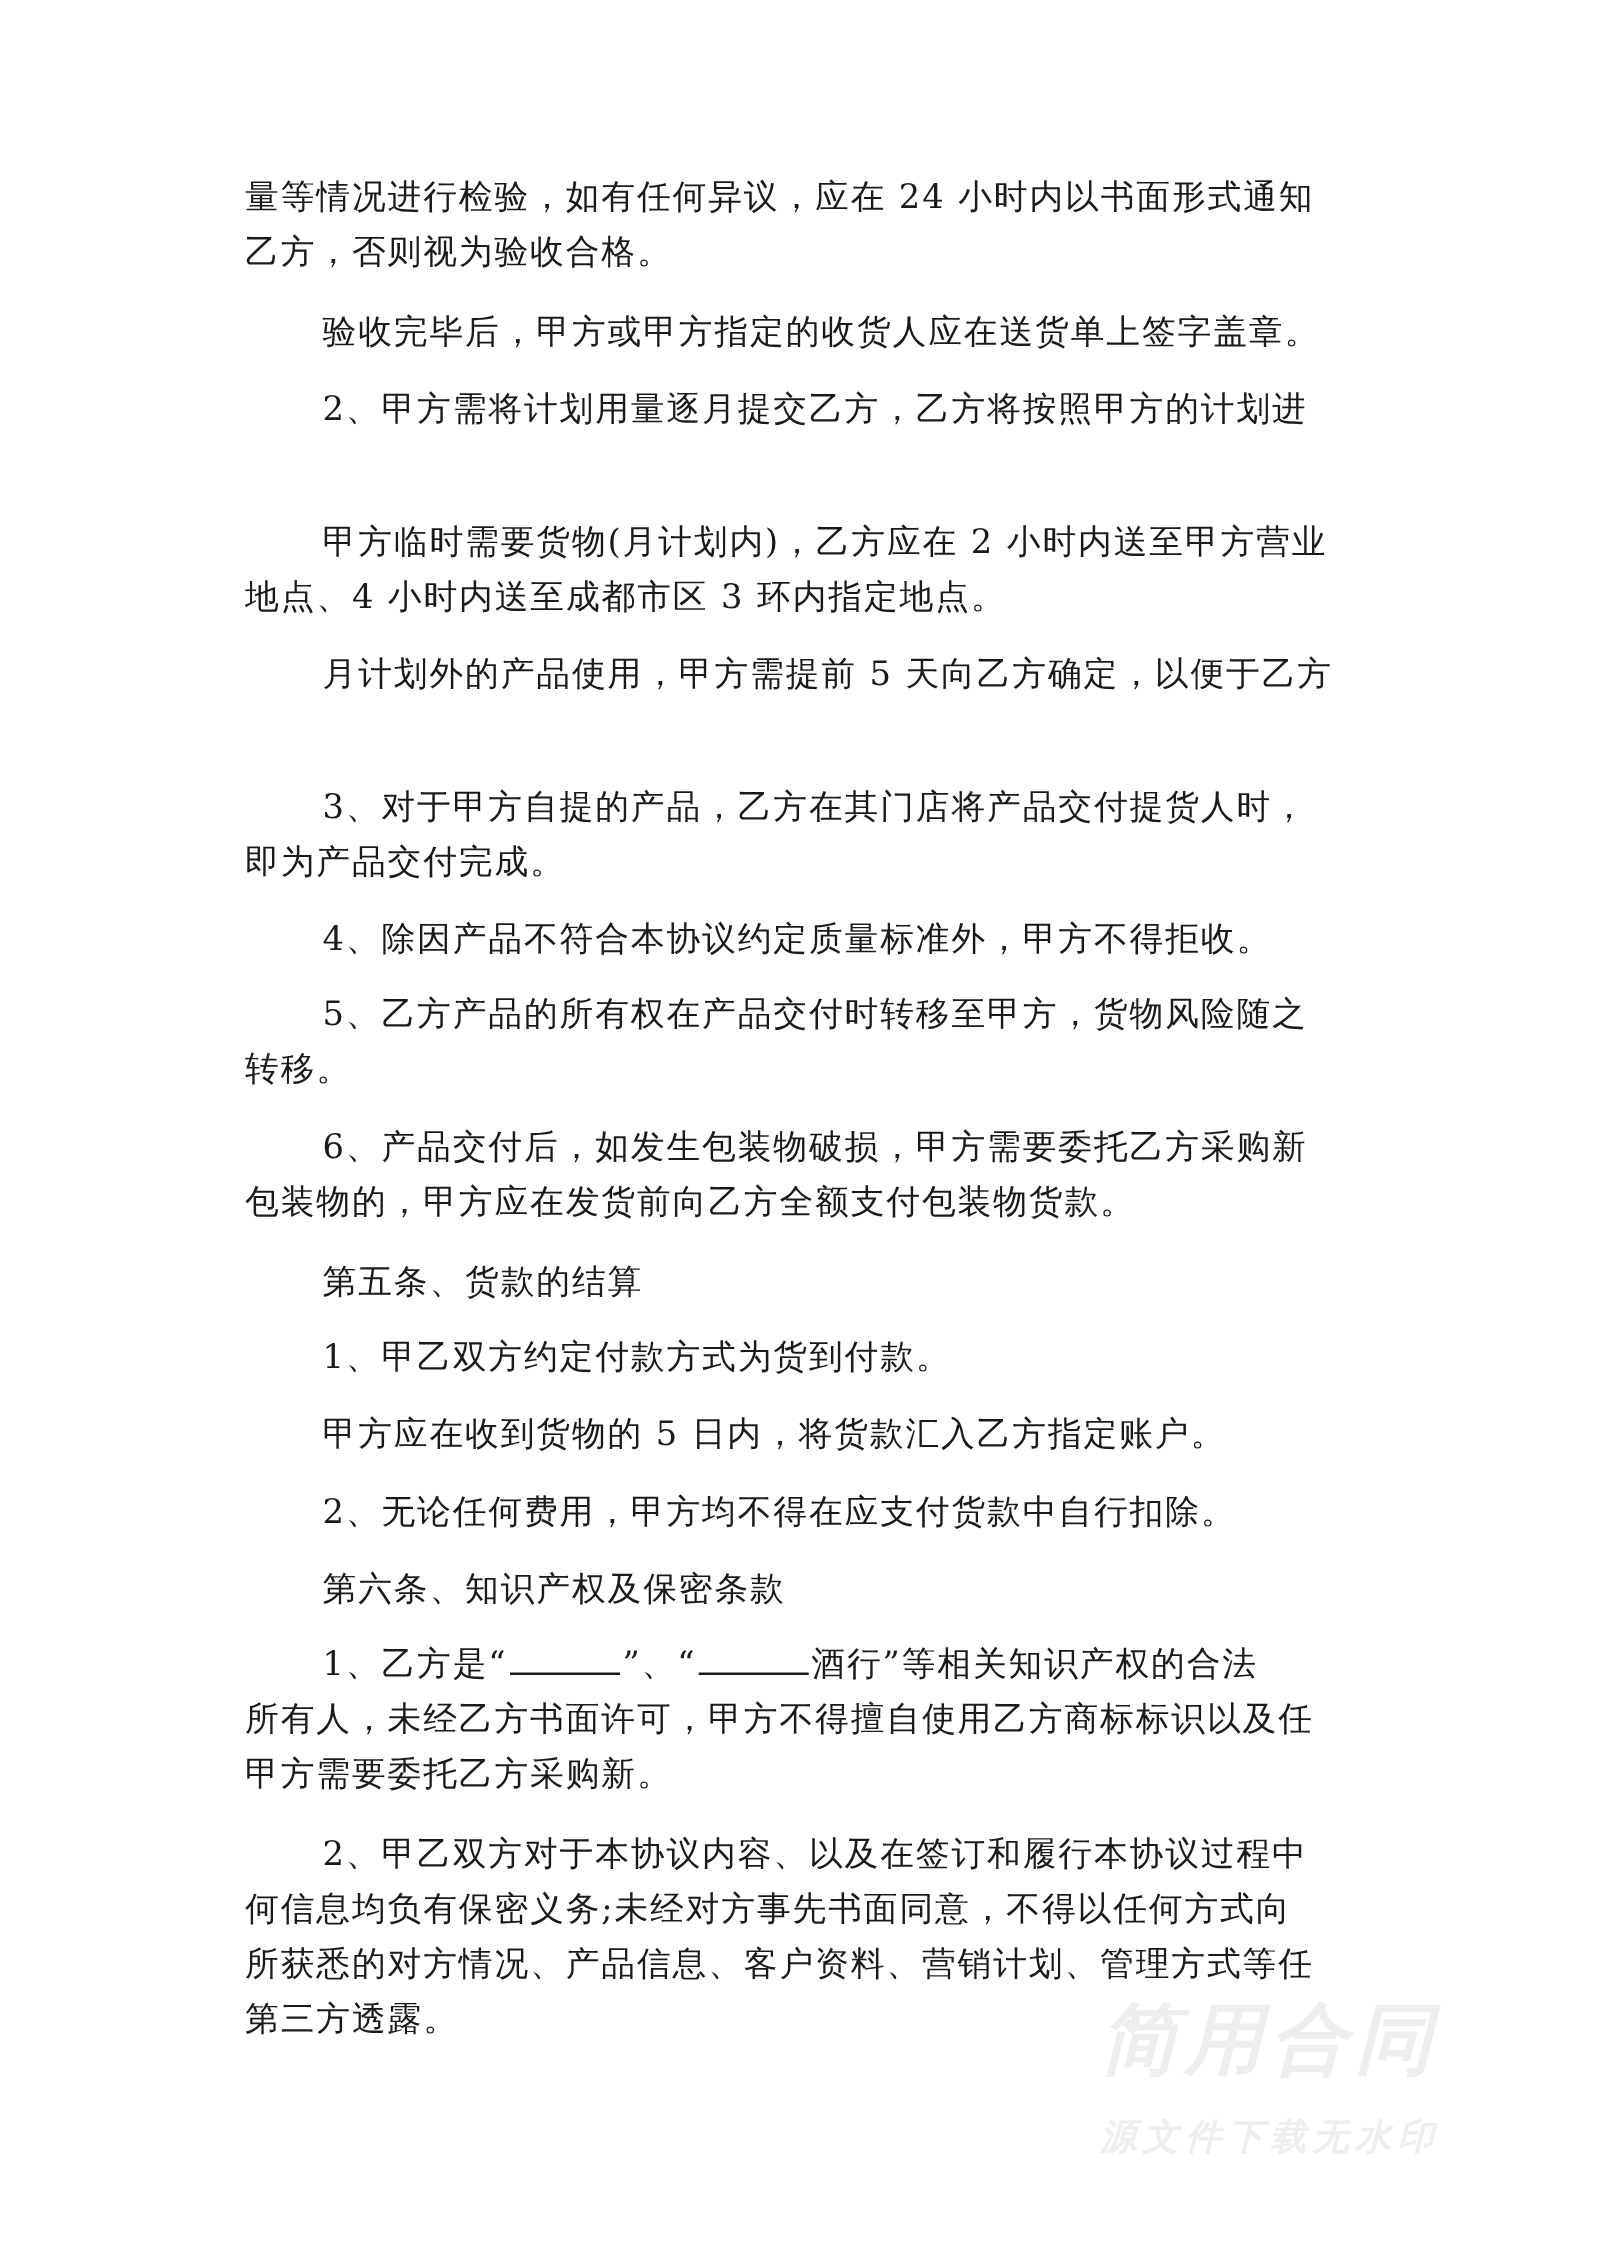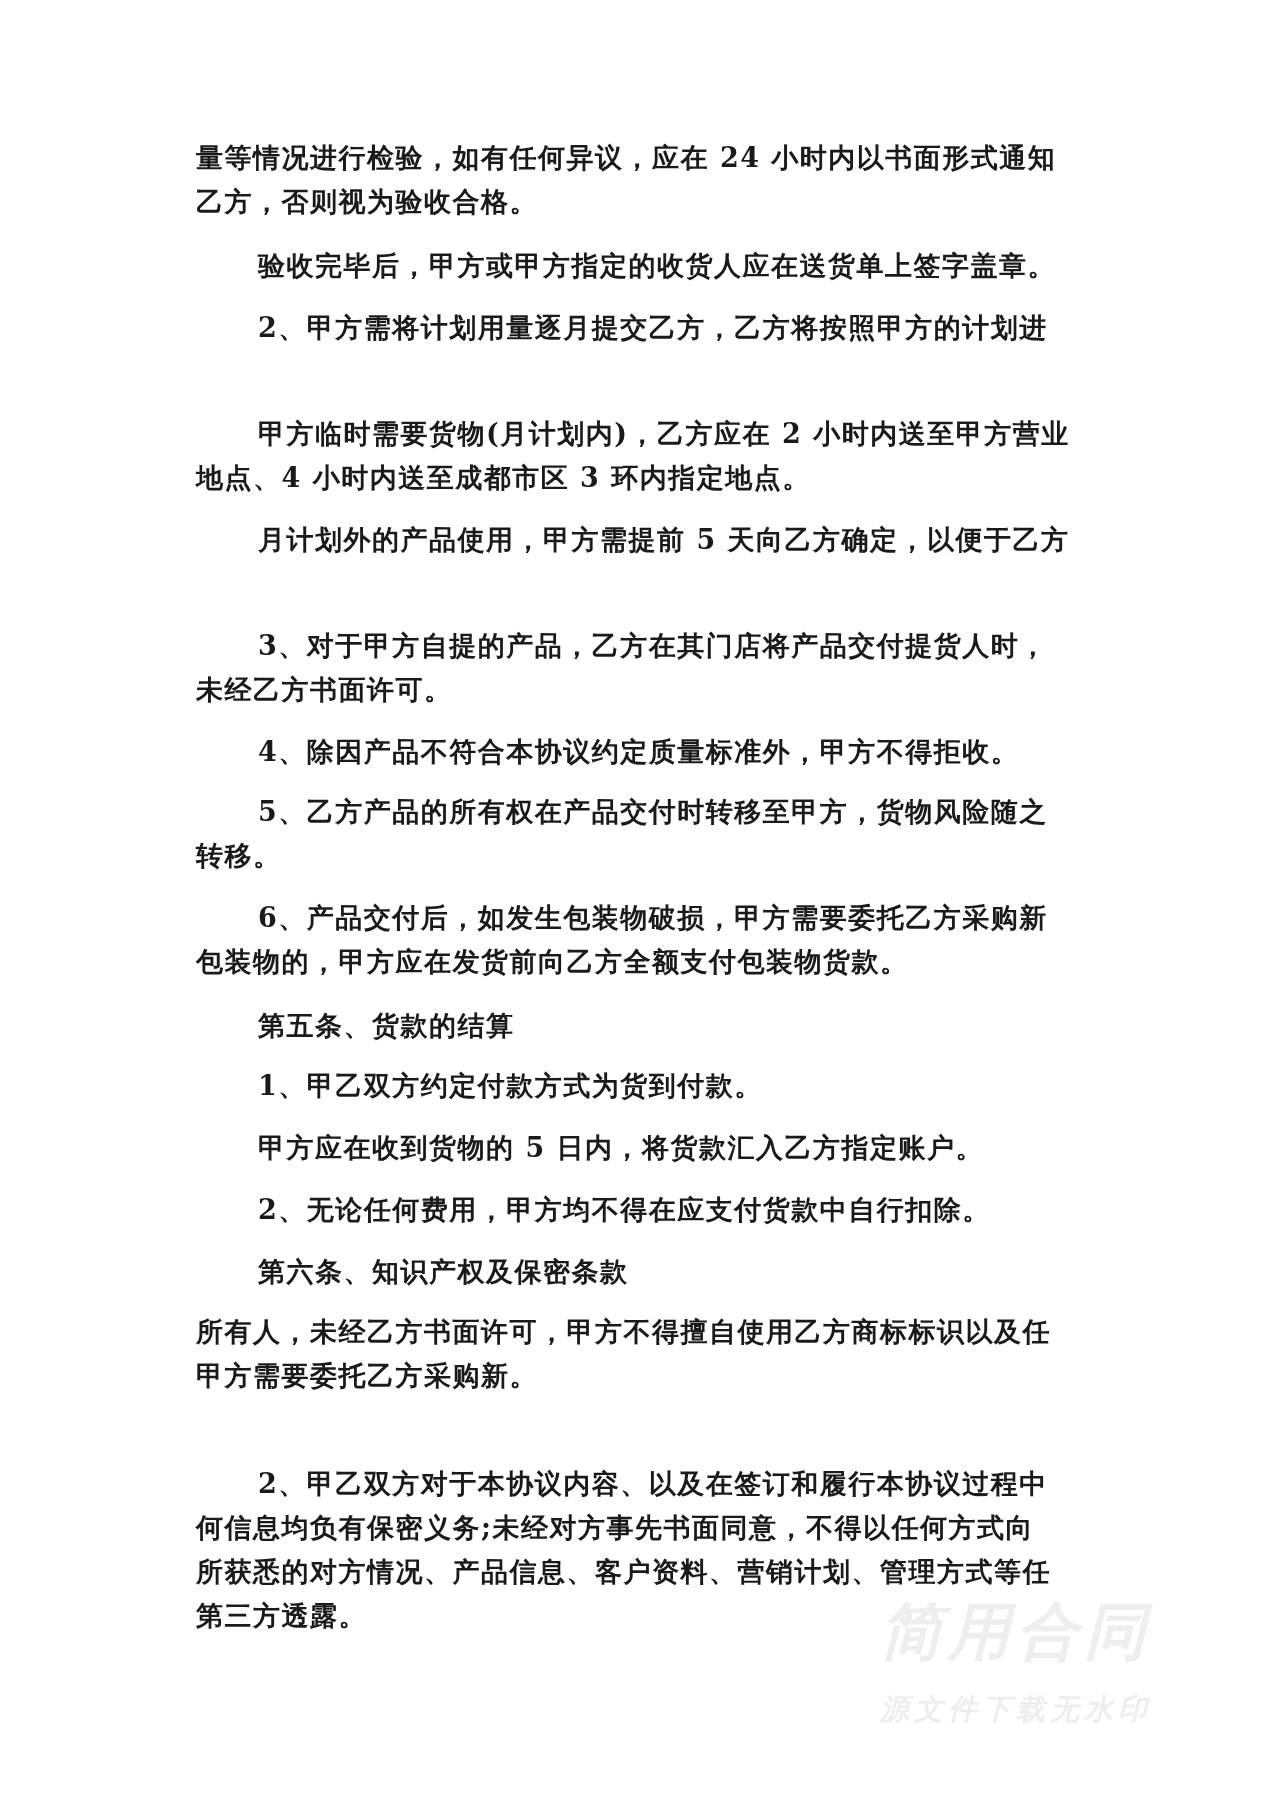--- a/index.html
+++ b/index.html
@@ -1,21 +1,21 @@
 <!DOCTYPE html>
 <html><head>
 <meta charset="utf-8">
 <style>
   html, body { margin: 0; padding: 0; }
   body {
     width: 1280px; height: 1810px; background: #ffffff; position: relative; overflow: hidden;
     font-family: "DejaVu Serif", "Liberation Serif", serif; color: #1a1a1a;
   }
   .page { position: absolute; left: 196px; top: 0; width: 900px; }
-  .p { position: absolute; left: 0; width: 900px; font-size: 27px; line-height: 44px; white-space: nowrap; letter-spacing: 1.5px; font-weight: bold; }
+  .p { position: absolute; left: 0; width: 900px; font-size: 27px; line-height: 44px; white-space: nowrap; letter-spacing: 1.5px; }
   .indent { padding-left: 62px; }
   .blank { display: inline-block; width: 88px; border-bottom: 2px solid #1a1a1a; height: 26px; vertical-align: baseline; margin: 0 2px; }
   .wm { position: absolute; left: 880px; top: 1590px; color: #eeeeee; font-family: "DejaVu Sans", sans-serif; font-weight: bold; font-style: italic; }
   .wm1 { font-size: 62px; letter-spacing: 6px; }
   .wm2 { font-size: 29px; letter-spacing: 5px; margin-top: 16px; }
 </style>
 </head>
 <body>
 
 <div class="page">
@@ -31,21 +31,21 @@
   </div>
   <div class="p" style="top:412px">
     <div class="indent">甲方临时需要货物(月计划内)，乙方应在 2 小时内送至甲方营业</div>
     <div>地点、4 小时内送至成都市区 3 环内指定地点。</div>
   </div>
   <div class="p" style="top:518px">
     <div class="indent">月计划外的产品使用，甲方需提前 5 天向乙方确定，以便于乙方</div>
   </div>
   <div class="p" style="top:624px">
     <div class="indent">3、对于甲方自提的产品，乙方在其门店将产品交付提货人时，</div>
-    <div>未经乙方书面许可。</div>
+    <div>即为产品交付完成。</div>
   </div>
   <div class="p indent" style="top:730px">
     <div>4、除因产品不符合本协议约定质量标准外，甲方不得拒收。</div>
   </div>
   <div class="p" style="top:790px">
     <div class="indent">5、乙方产品的所有权在产品交付时转移至甲方，货物风险随之</div>
     <div>转移。</div>
   </div>
   <div class="p" style="top:896px">
     <div class="indent">6、产品交付后，如发生包装物破损，甲方需要委托乙方采购新</div>
@@ -60,20 +60,23 @@
   <div class="p indent" style="top:1126px">
     <div>甲方应在收到货物的 5 日内，将货款汇入乙方指定账户。</div>
   </div>
   <div class="p indent" style="top:1188px">
     <div>2、无论任何费用，甲方均不得在应支付货款中自行扣除。</div>
   </div>
   <div class="p indent" style="top:1250px">
     <div>第六条、知识产权及保密条款</div>
   </div>
   <div class="p" style="top:1310px">
+    <div class="indent">
+      <span>1、乙方是“</span><span class="blank"></span><span>”、“</span><span class="blank"></span><span>酒行”等相关知识产权的合法</span>
+    </div>
     <div>所有人，未经乙方书面许可，甲方不得擅自使用乙方商标标识以及任</div>
     <div>甲方需要委托乙方采购新。</div>
   </div>
   <div class="p" style="top:1462px">
     <div class="indent">2、甲乙双方对于本协议内容、以及在签订和履行本协议过程中</div>
     <div>何信息均负有保密义务;未经对方事先书面同意，不得以任何方式向</div>
     <div>所获悉的对方情况、产品信息、客户资料、营销计划、管理方式等任</div>
     <div>第三方透露。</div>
   </div>
 </div>

